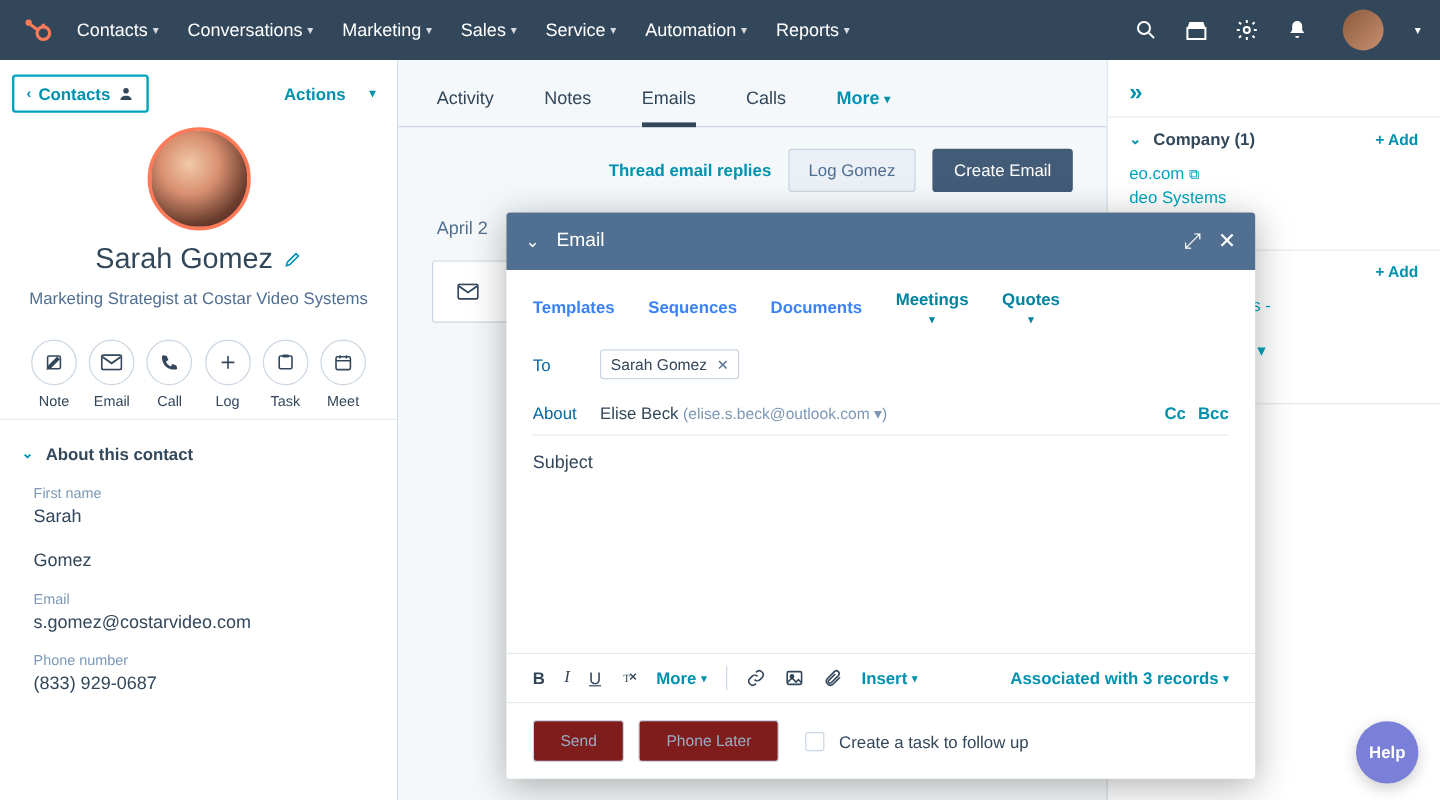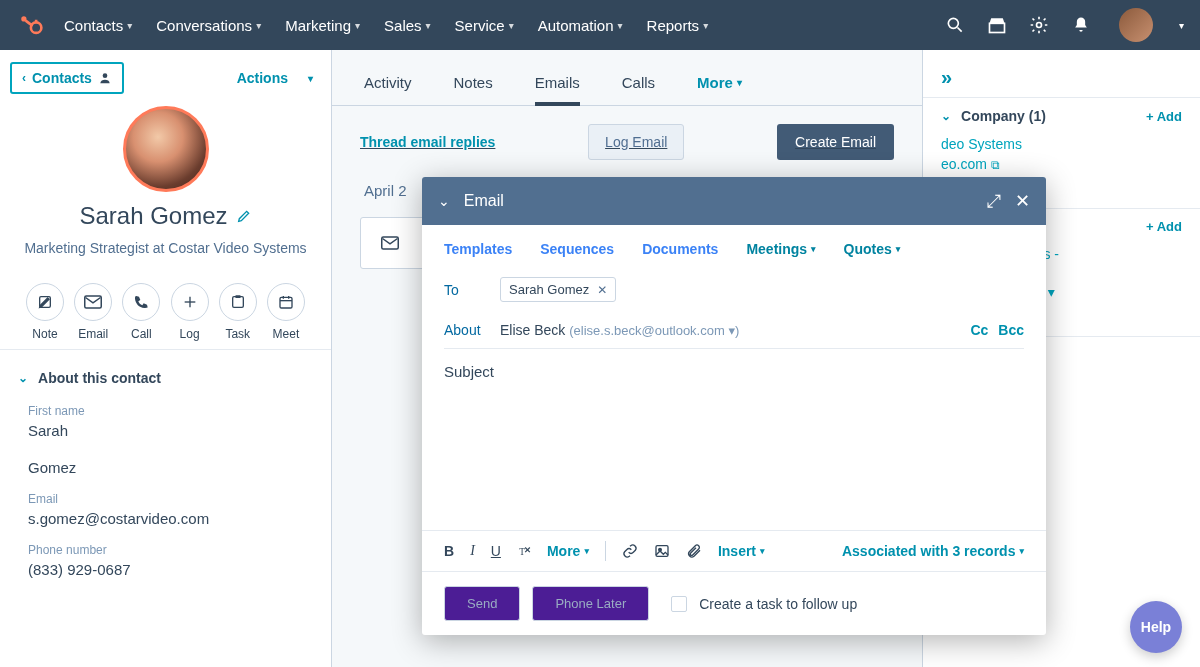--- a/index.html
+++ b/index.html
@@ -50,21 +50,21 @@
 .field-value { font-size: 15px; color: #33475b; margin-top: 4px; }
 
 
 .tabs { display: flex; gap: 42px; padding: 24px 32px 0; border-bottom: 1px solid #cbd6e2; background: #f5f8fa; }
 .tab { padding-bottom: 14px; color: #33475b; font-size: 15px; cursor: pointer; position: relative; }
 .tab.active { color: #33475b; font-weight: 500; }
 .tab.active::after { content: ""; position: absolute; left: 0; right: 0; bottom: -1px; height: 4px; background: #33475b; }
 .tab.more { color: #0091ae; font-weight: 600; display: flex; align-items: center; gap: 4px; }
 .tab.more .chev { font-size: 10px; }
 
-.thread-row { display: flex; align-items: center; justify-content: space-between; gap: 14px; padding: 18px 28px; text-decoration: underline; }
+.thread-row { display: flex; align-items: center; justify-content: flex-end; gap: 14px; padding: 18px 28px; }
 .thread-link { color: #0091ae; font-weight: 600; cursor: pointer; }
 .btn-secondary { background: #eaf0f6; border: 1px solid #cbd6e2; color: #506e91; padding: 9px 16px; border-radius: 3px; cursor: pointer; font-size: 14px; }
 .btn-primary { background: #425b76; color: #fff; border: none; padding: 10px 18px; border-radius: 3px; cursor: pointer; font-size: 14px; }
 
 .date-label { padding: 4px 32px; color: #516f90; font-size: 15px; }
 
 .email-card { margin: 14px 28px; background: #fff; border: 1px solid #cbd6e2; border-radius: 3px; padding: 18px 20px; }
 .email-card .env { width: 18px; height: 14px; }
 
 
@@ -80,21 +80,21 @@
 .panel-body .row { margin-top: 4px; }
 
 
 .composer { position: absolute; left: 422px; top: 177px; width: 624px; background: #fff; box-shadow: 0 6px 30px rgba(0,0,0,0.3); border-radius: 3px; z-index: 50; }
 .composer-header { background: #516f90; color: #fff; height: 48px; display: flex; align-items: center; padding: 0 16px; border-radius: 3px 3px 0 0; }
 .composer-header .chev { font-size: 14px; margin-right: 14px; cursor: pointer; }
 .composer-header .title { flex: 1; font-size: 16px; }
 .composer-header .ctrl { margin-left: 14px; cursor: pointer; font-size: 18px; }
 .composer-tabs { display: flex; gap: 28px; padding: 16px 22px 10px; align-items: center; }
 .composer-tab { color: #3b82f6; font-weight: 600; font-size: 14px; cursor: pointer; display: flex; align-items: center; gap: 4px; }
-.composer-tab.emph { color: #0083a0; }
+.composer-tab.emph { color: #0083a0; flex-direction: column; }
 .composer-tab .chev { font-size: 9px; }
 
 .composer-row { display: flex; align-items: center; padding: 10px 22px; font-size: 14px; }
 .composer-row .lbl { width: 56px; color: #0369a1; }
 .chip { border: 1px solid #cbd6e2; border-radius: 3px; padding: 4px 8px; display: inline-flex; align-items: center; gap: 8px; font-size: 13px; }
 .chip .x { cursor: pointer; color: #516f90; font-size: 12px; }
 .from-val { color: #33475b; }
 .from-email { color: #7c98b6; font-size: 13px; text-align: right; }
 .ccbcc { margin-left: auto; display: flex; gap: 10px; color: #0091ae; font-weight: 600; }
 .ccbcc span { cursor: pointer; }
@@ -108,21 +108,21 @@
 .tb-item.bold { font-weight: 700; }
 .tb-item.italic { font-style: italic; font-family: Georgia, serif; }
 .tb-item.under { text-decoration: underline; }
 .tb-link { color: #0091ae; font-weight: 600; display: flex; align-items: center; gap: 4px; cursor: pointer; }
 .tb-link .chev { font-size: 9px; }
 .tb-sep { width: 1px; height: 20px; background: #cbd6e2; }
 .tb-assoc { margin-left: auto; color: #0091ae; font-weight: 600; cursor: pointer; display: flex; align-items: center; gap: 4px; }
 .tb-assoc .chev { font-size: 9px; }
 
 .sendbar { display: flex; align-items: center; gap: 12px; padding: 14px 22px; border-top: 1px solid #e5eaf0; }
-.btn-send { background: #4c1d95; color: #99acc2; border: 1px solid #cbd6e2; padding: 9px 22px; border-radius: 3px; font-size: 13px; cursor: not-allowed; }
+.btn-send { background: #7f1d1d; color: #99acc2; border: 1px solid #cbd6e2; padding: 9px 22px; border-radius: 3px; font-size: 13px; cursor: not-allowed; }
 .checkbox { width: 16px; height: 16px; border: 1px solid #cbd6e2; border-radius: 2px; margin-left: 10px; }
 .task-label { color: #33475b; font-size: 14px; }
 
 
 .help-bubble { position: absolute; right: 18px; bottom: 14px; width: 52px; height: 52px; border-radius: 50%; background: #7a80d7; color: #fff; display: flex; align-items: center; justify-content: center; font-weight: 600; font-size: 14px; box-shadow: 0 4px 12px rgba(0,0,0,0.2); cursor: pointer; z-index: 60; }
 
 svg { display: block; }
 </style>
 </head>
 <body>
@@ -310,21 +310,21 @@
       <div class="tab">Notes</div>
       <div class="tab active">Emails</div>
       <div class="tab">Calls</div>
       <div class="tab more">
           <span>More</span>
           <span class="chev">▾</span>
         </div>
     </div>
     <div class="thread-row">
       <span class="thread-link">Thread email replies</span>
-      <button class="btn-secondary">Log Email</button>
+      <button class="btn-secondary">Log Gomez</button>
       <button class="btn-primary">Create Email</button>
     </div>
     <div class="date-label">April 2</div>
     <div class="email-card">
       <svg class="env" viewBox="0 0 24 18" fill="#33475b">
           <rect x="1" y="1" width="22" height="16" rx="2" fill="none" stroke="#33475b" stroke-width="2"></rect>
           <path d="M2 3l10 7 10-7" fill="none" stroke="#33475b" stroke-width="2"></path>
         </svg>
     </div>
   </div>
@@ -333,22 +333,22 @@
     <div class="right-expand">»</div>
     <div class="panel">
       <div class="panel-header">
         <div class="panel-title">
           <span class="chev">⌄</span>
           <span>Company (1)</span>
         </div>
         <span class="add-link">+ Add</span>
       </div>
       <div class="panel-body">
+        <div class="row teal"><span>eo.com</span><span class="ext-icon">⧉</span></div>
         <div class="row teal"><span>deo Systems</span></div>
-        <div class="row teal"><span>eo.com</span><span class="ext-icon">⧉</span></div>
         <div class="row teal">635-6800</div>
       </div>
     </div>
     <div class="panel">
       <div class="panel-header">
         <div></div>
         <span class="add-link">+ Add</span>
       </div>
       <div class="panel-body">
         <div class="row teal">ar Video Systems -</div>

